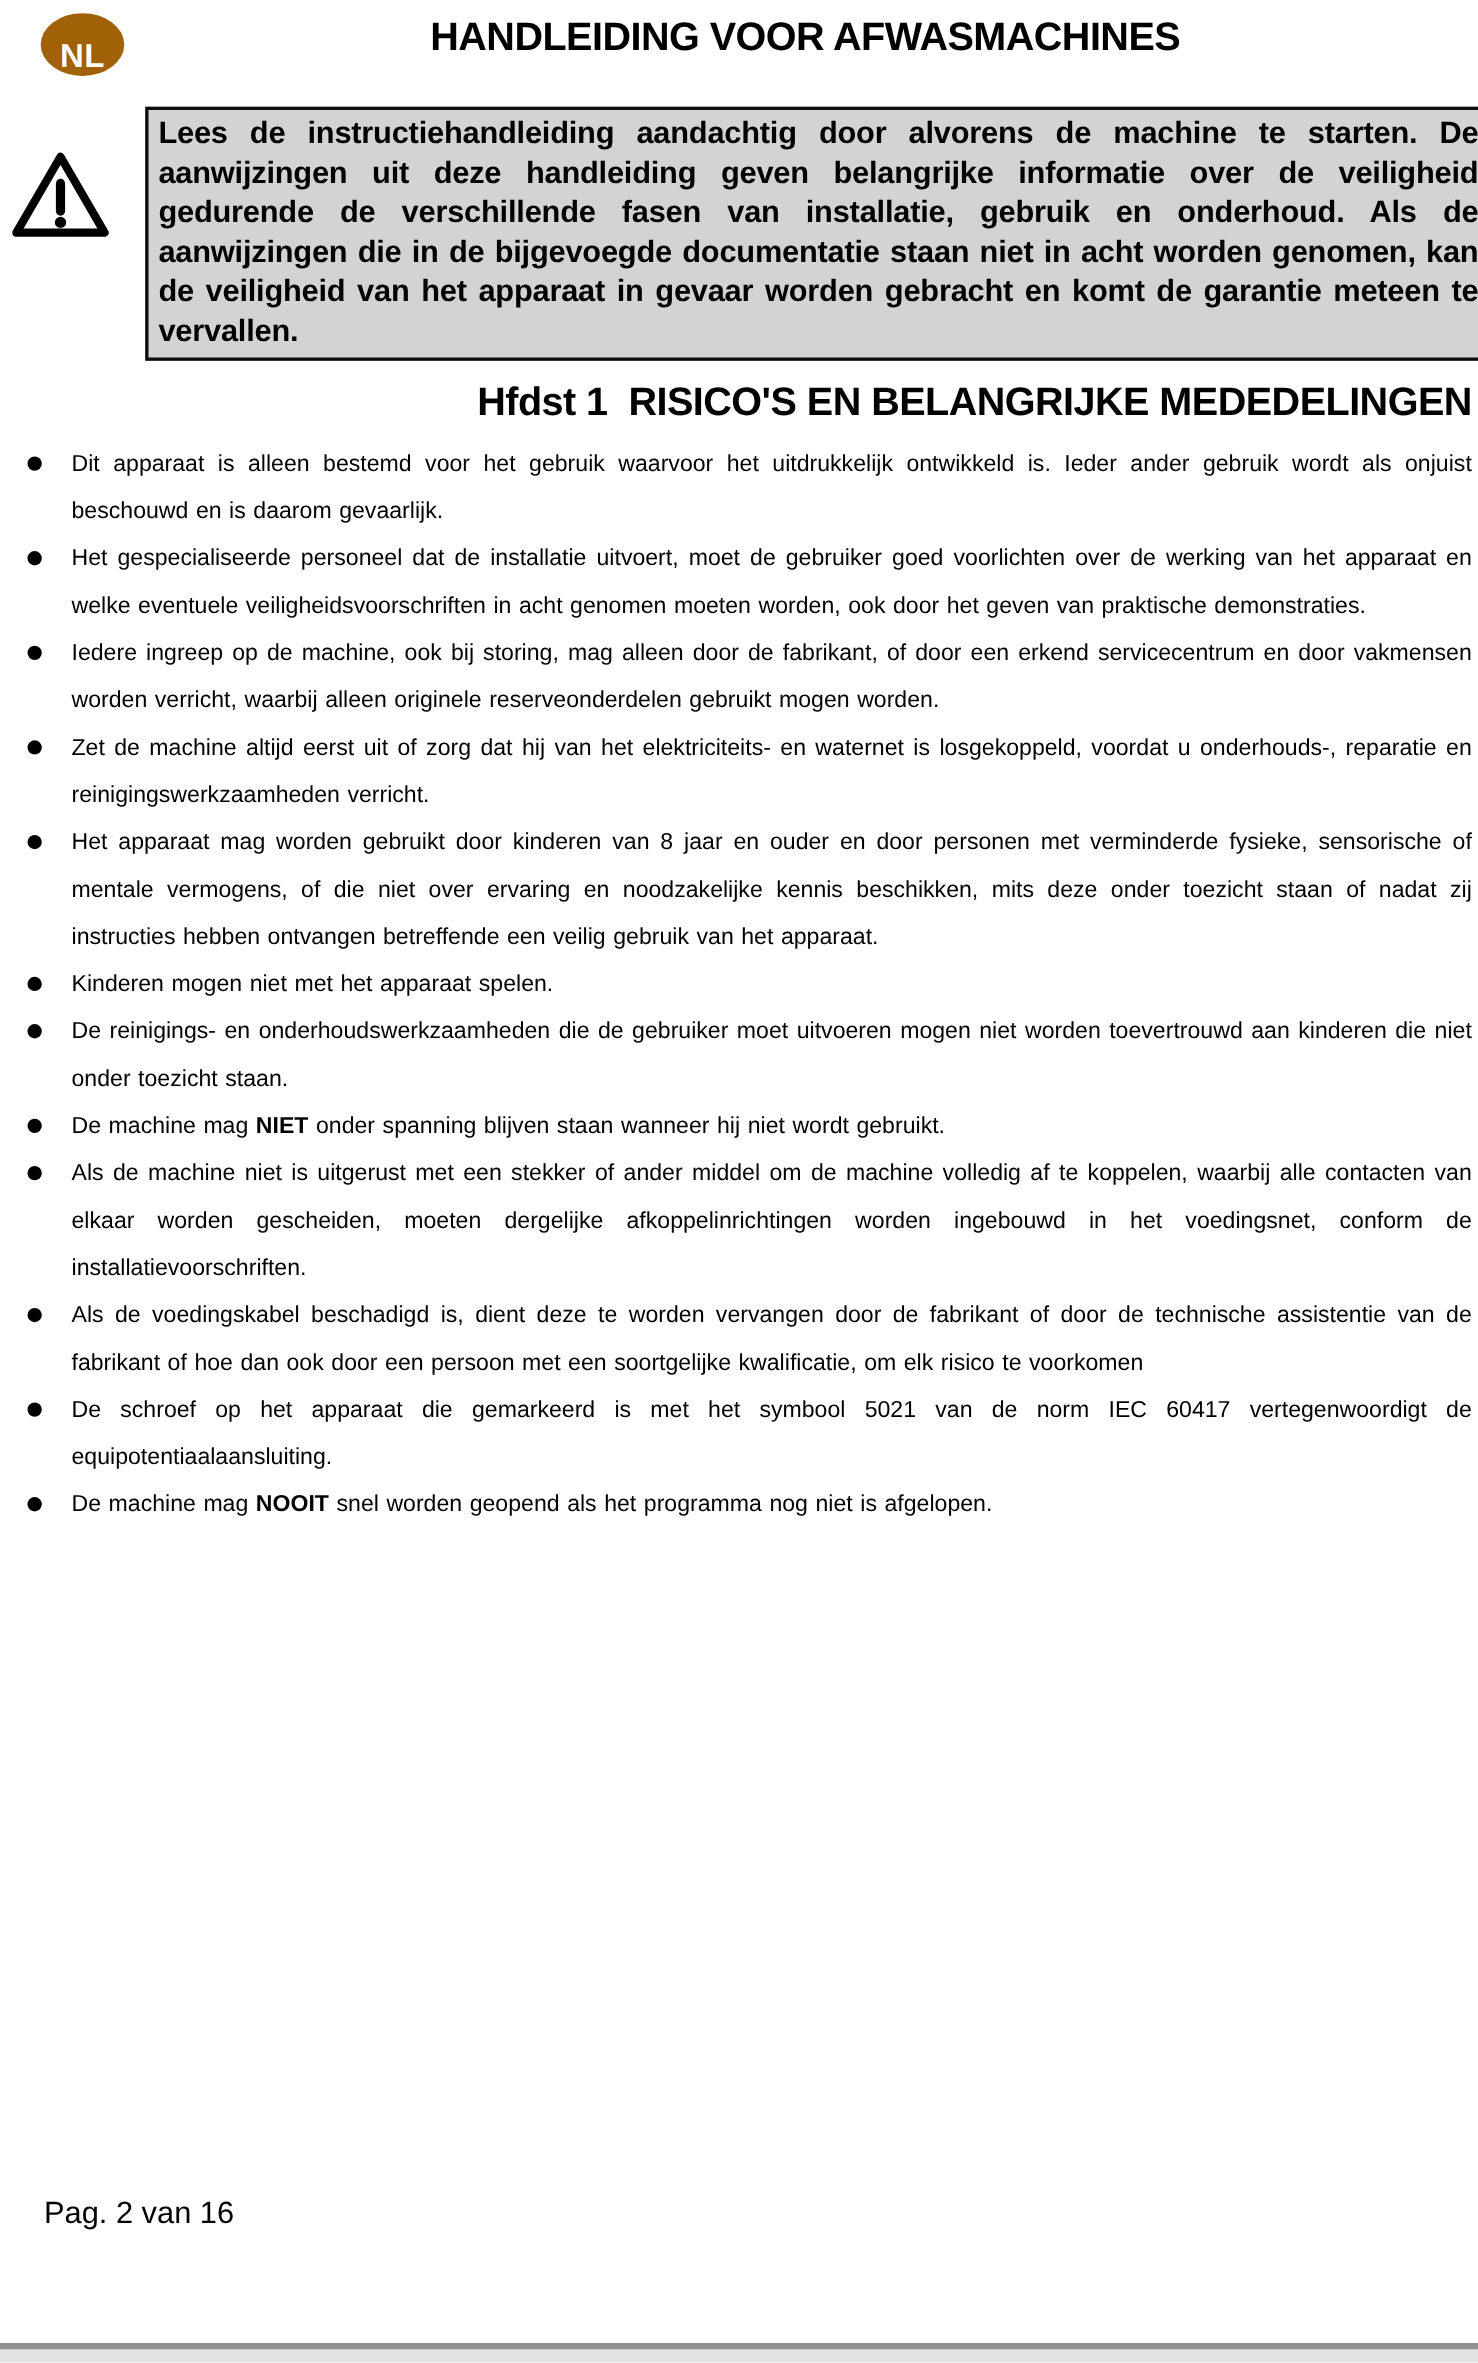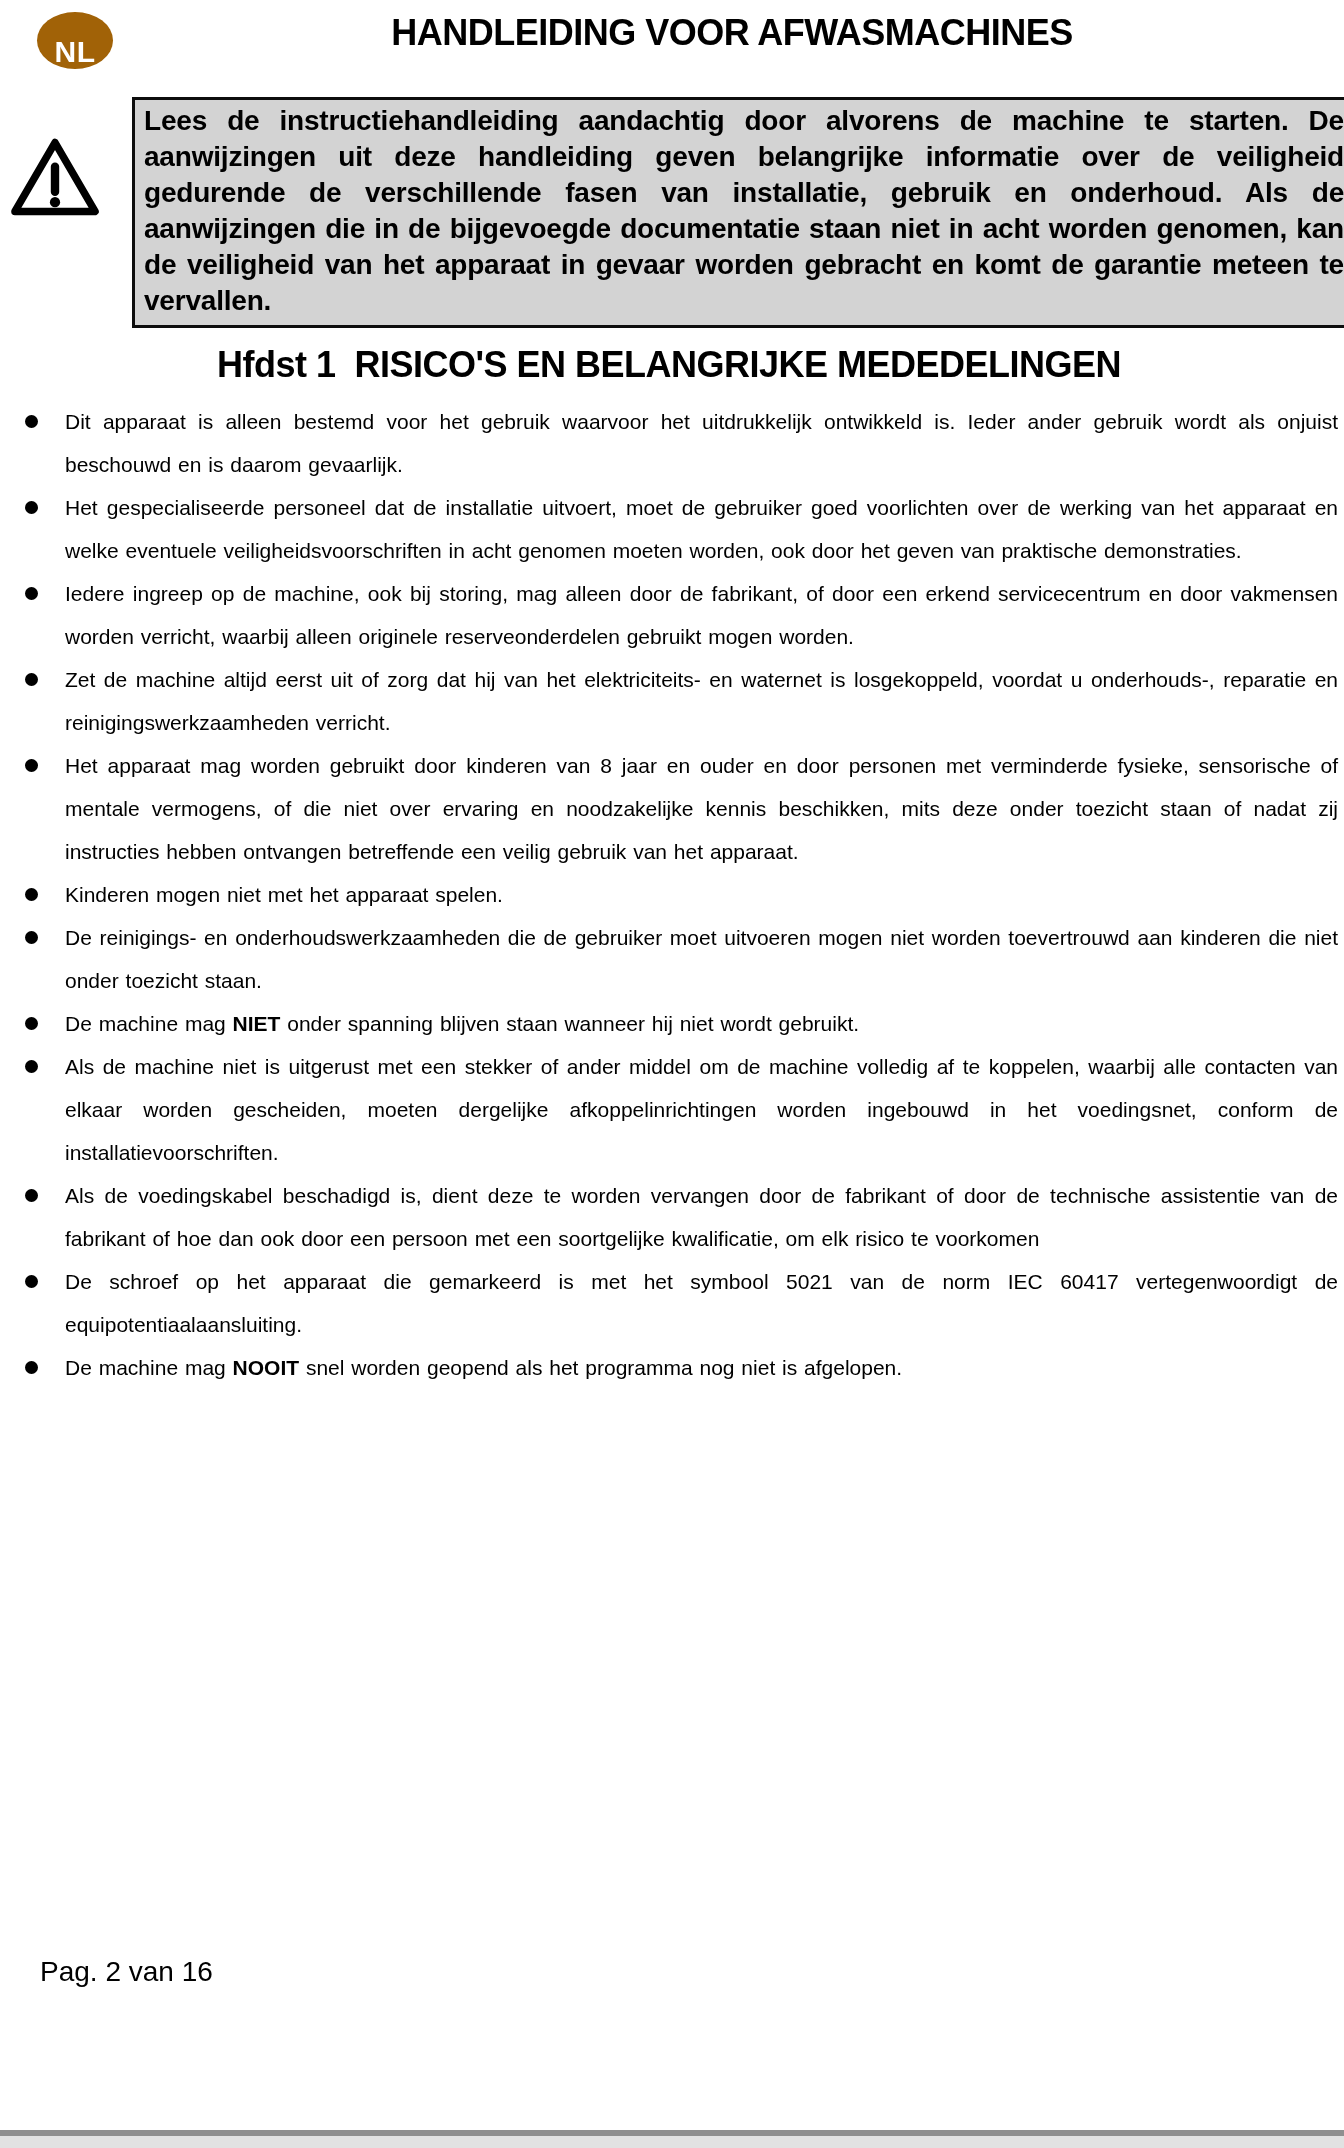--- a/index.html
+++ b/index.html
@@ -18,35 +18,35 @@
   }
   .warning-triangle{position:absolute;left:8px;top:136px;width:94px;height:82px;}
   .warning-box{
     position:absolute;left:132px;top:97px;width:1224px;box-sizing:border-box;
     background:#d3d3d3;border:3px solid #0d0d0d;
     padding:3px 9px 6px 9px;
     font-size:28px;font-weight:bold;line-height:36px;letter-spacing:-0.2px;
     text-align:justify;
   }
   .chapter-heading{
-    position:absolute;left:0;right:6px;top:344px;text-align:center;
+    position:absolute;left:0;right:6px;top:344px;text-align:right;
     font-size:36px;font-weight:bold;letter-spacing:-0.5px;white-space:pre-wrap;
   }
   .bullet-list{
     position:absolute;left:0;top:400px;width:1344px;box-sizing:border-box;
     margin:0;padding:0 6px 0 65px;list-style:none;
     font-size:21px;line-height:43px;word-spacing:1px;
   }
   .bullet-list li{position:relative;text-align:justify;}
   .bullet-list li::before{
     content:"";position:absolute;left:-40px;top:15px;width:13px;height:13px;
     background:#000;border-radius:50%;
   }
   .bullet-list b{font-weight:bold;}
-  .page-number{position:absolute;left:40px;top:1956px;font-size:28px;}
+  .page-number{position:absolute;left:40px;top:1996px;font-size:28px;}
   .page-edge-line{position:absolute;left:0;top:2130px;width:100%;height:6px;background:#8f8f8f;}
   .page-edge-area{position:absolute;left:0;top:2136px;width:100%;height:12px;background:#e2e2e2;}
 </style>
 </head>
 <body>
 
 <div id="page">
 
   <div class="nl-badge">
     <span>NL</span>

